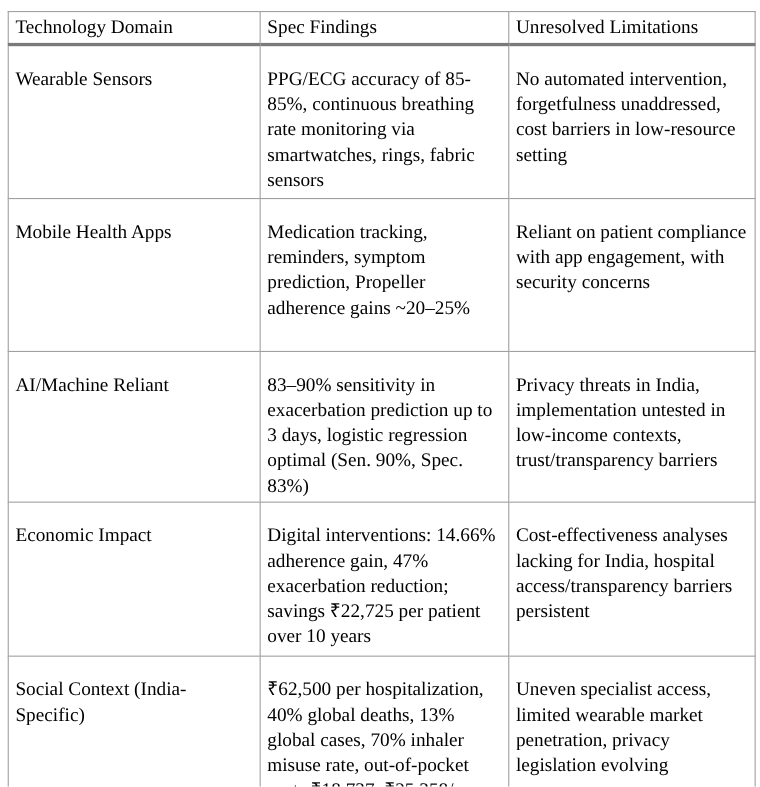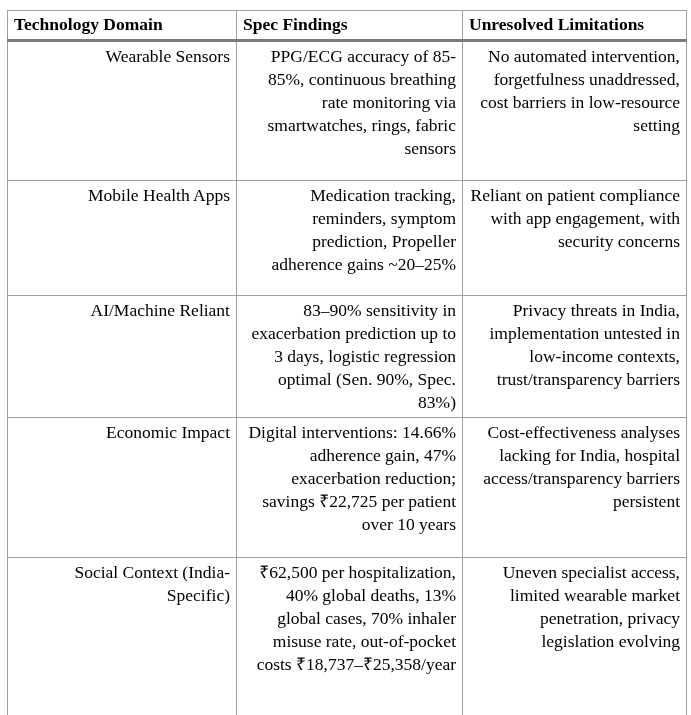--- a/index.html
+++ b/index.html
@@ -1,24 +1,24 @@
 <!DOCTYPE html>
 <html><head>
 <meta charset="utf-8">
 <style>
   html, body { margin: 0; padding: 0; background: #ffffff; }
   body { width: 691px; height: 715px; position: relative; overflow: hidden;
          font-family: "Liberation Serif", serif; color: #000; }
   table { position: absolute; left: 7px; top: 10px; width: 679px;
           border-collapse: collapse; table-layout: fixed; font-size: 17.5px; line-height: 23px; }
   col.c1 { width: 229px; } col.c2 { width: 226px; } col.c3 { width: 224px; }
-  th { font-weight: bold; text-align: left; padding: 2px 6px 3px 6px; font-size: 17.5px;
+  th { font-weight: normal; text-align: left; padding: 2px 6px 3px 6px; font-size: 17.5px;
        border-left: 1px solid #a0a0a0; border-right: 1px solid #a0a0a0; border-top: 1px solid #a0a0a0;
        border-bottom: 3px solid #7a7a7a; height: 20px; }
-  td { text-align: right; vertical-align: top; padding: 3px 6px 3px 6px;
+  td { text-align: left; vertical-align: top; padding: 18px 6px 3px 6px;
        border: 1px solid #a0a0a0; }
 </style>
 </head>
 <body>
 
 <table>
   <colgroup>
       <col class="c1">
       <col class="c2">
       <col class="c3">
@@ -29,21 +29,21 @@
       <th>Spec Findings</th>
       <th>Unresolved Limitations</th>
     </tr>
   </thead>
   <tbody>
     <tr style="height:140px">
       <td>Wearable Sensors</td>
       <td>PPG/ECG accuracy of 85-85%, continuous breathing rate monitoring via smartwatches, rings, fabric sensors</td>
       <td>No automated intervention, forgetfulness unaddressed, cost barriers in low-resource setting</td>
     </tr>
-    <tr style="height:115px">
+    <tr style="height:139px">
       <td>Mobile Health Apps</td>
       <td>Medication tracking, reminders, symptom prediction, Propeller adherence gains ~20–25%</td>
       <td>Reliant on patient compliance with app engagement, with security concerns</td>
     </tr>
     <tr style="height:115px">
       <td>AI/Machine Reliant</td>
       <td>83–90% sensitivity in exacerbation prediction up to 3 days, logistic regression optimal (Sen. 90%, Spec. 83%)</td>
       <td>Privacy threats in India, implementation untested in low-income contexts, trust/transparency barriers</td>
     </tr>
     <tr style="height:140px">

